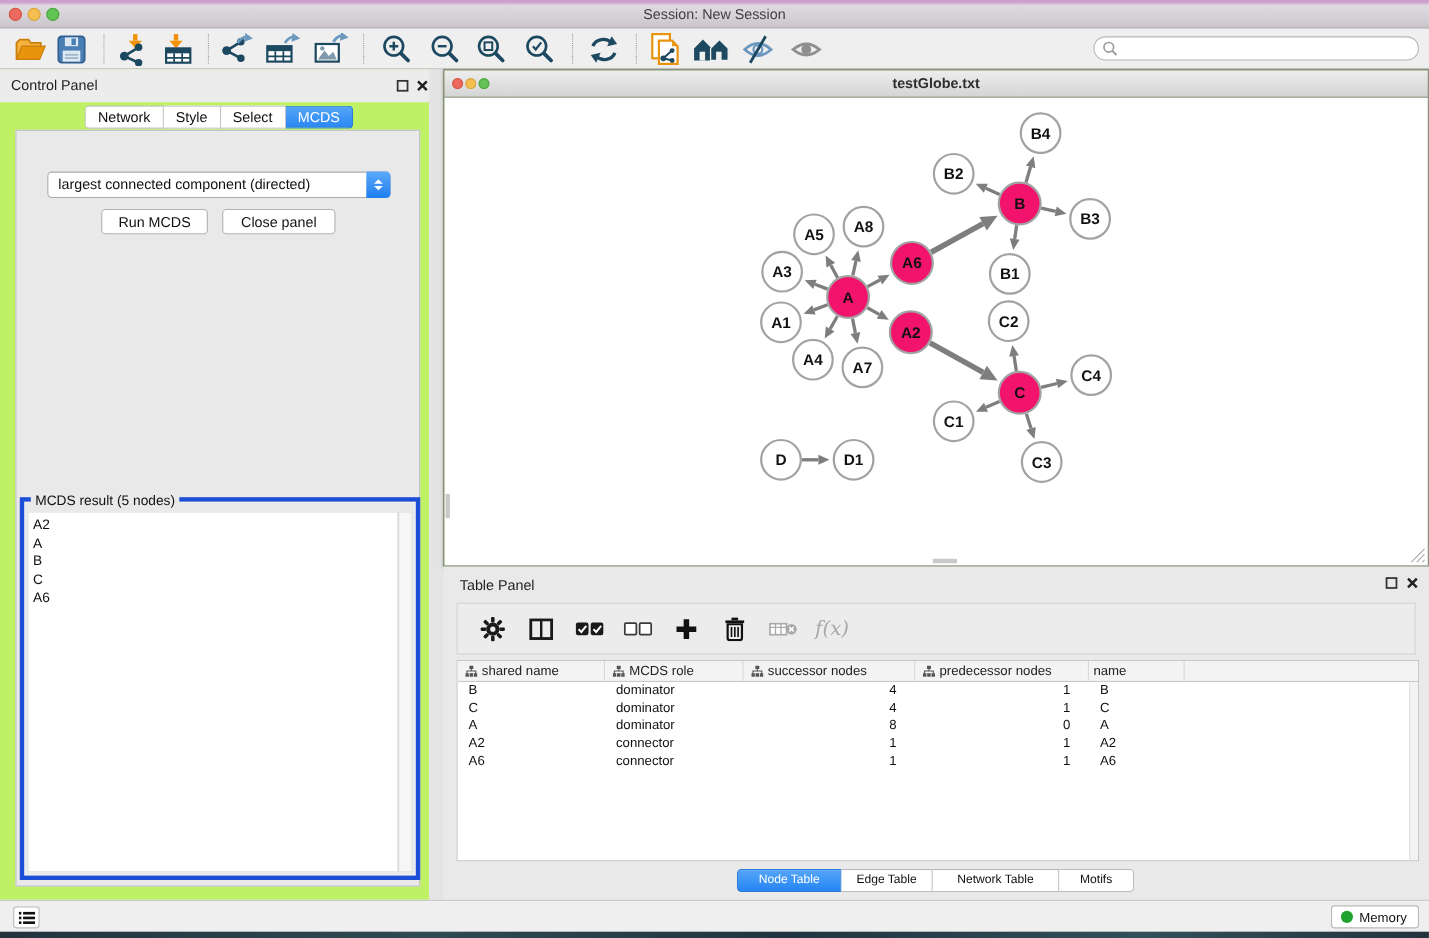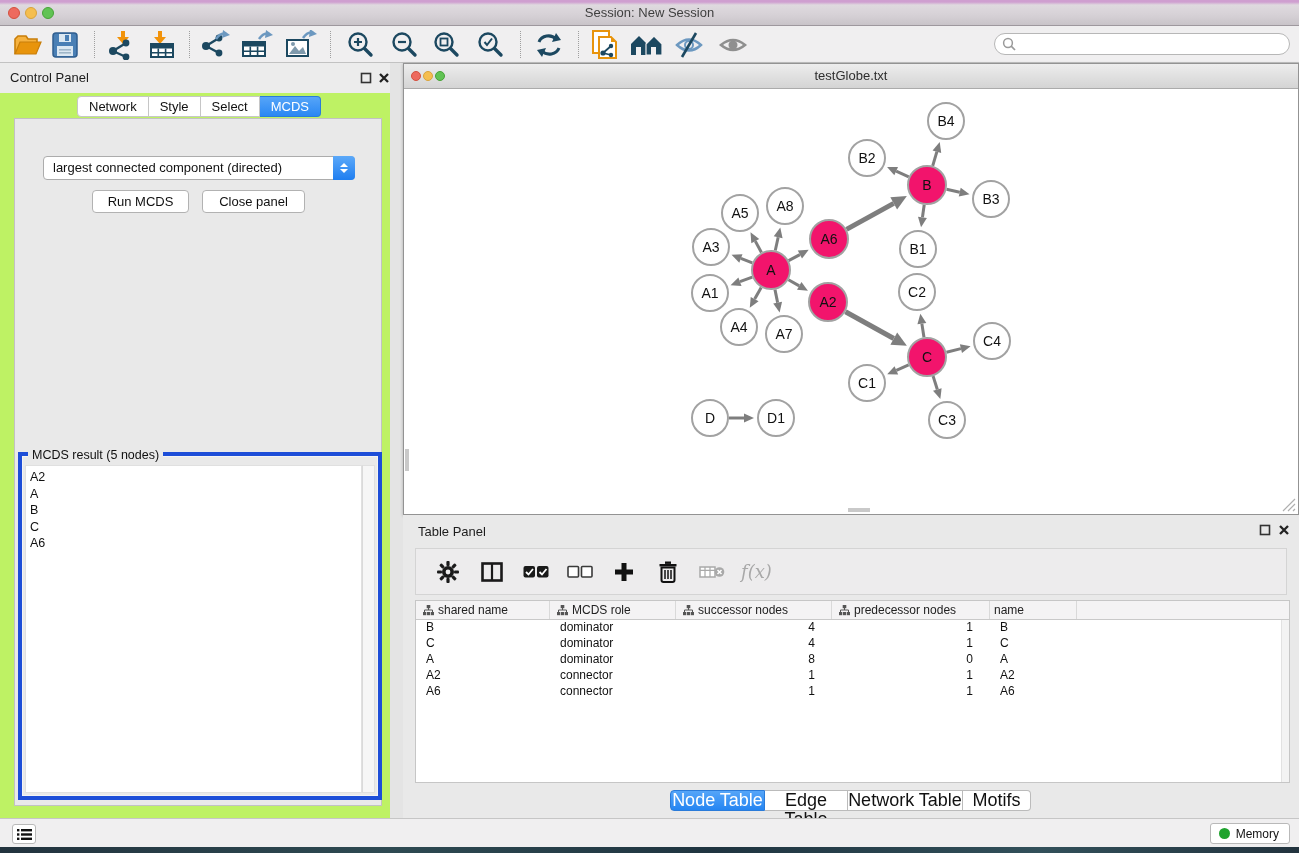--- a/index.html
+++ b/index.html
@@ -56,21 +56,21 @@
   #mcds-box .legend { position:absolute; left:6px; top:-8px; background:#E9E9E9;
     padding:0 4px; font-size:12.5px; color:#111; }
   #mcds-list { position:absolute; left:3px; top:9px; right:16px; bottom:3px; background:#fff;
     border:1px solid #E0E0E0; font-size:12.5px; color:#111; padding:3px 0 0 4px; }
   #mcds-list div { line-height:16.5px; }
   #mcds-scroll { position:absolute; right:3px; top:9px; width:13px; bottom:3px;
     background:#F6F6F6; border:1px solid #E0E0E0; border-left:1px solid #DADADA; }
 
   
   #net-window { left:403px; top:63px; width:896px; height:452px; background:#4d7c0f;
-    border:1px solid #939393; box-shadow:0 1px 3px rgba(0,0,0,.25); }
+    border:1px solid #939393; box-shadow:0 1px 3px rgba(0,0,0,.25);font-weight:bold; }
   #net-titlebar { left:0; top:0; width:894px; height:25px;
     background:linear-gradient(#EDEDED,#D4D4D4); border-bottom:1px solid #ABABAB; }
   #net-titlebar .title { width:100%; text-align:center; line-height:24px; font-size:13px; color:#2e2e2e; }
   #net-titlebar .light { width:10px; height:10px; top:7px; }
   #net-canvas { left:0; top:25px; width:894px; height:425px; background:#fff; }
   .scroll-stub-v { left:1px; top:360px; width:4px; height:22px; background:#C9C9C9; }
   .scroll-stub-h { left:444px; top:419px; width:22px; height:4px; background:#C9C9C9; }
 
   
   #table-panel { left:403px; top:515px; width:896px; height:303px; background:#E9E9E9; }
@@ -84,21 +84,21 @@
   #nt-head { display:flex; height:19px; background:#F4F3F4; border-bottom:1px solid #C9C9C9;
     font-size:12px; color:#222; }
   .nt-hcell { display:flex; align-items:center; border-right:1px solid #D9D9D9; position:relative; }
   .nt-hcell .txt { flex:1; text-align:left; padding:0 4px; }
   .nt-hcell svg { margin-left:7px; }
   .nt-row { display:flex; height:16px; font-size:12px; color:#111; }
   .nt-cell { overflow:hidden; white-space:nowrap; }
   #nt-scroll { position:absolute; right:0; top:19px; bottom:0; width:8px; background:#F3F3F3;
     border-left:1px solid #E2E2E2; }
   #bottom-tabs { left:267px; top:275px; height:21px; display:flex; }
-  .bt-tab { height:21px; line-height:19px; font-size:18px; color:#111; background:#fff;
+  .bt-tab { height:21px; line-height:19px; font-size:11px; color:#111; background:#fff;
     border:1px solid #BBBBBB; border-left:none; text-align:center; }
   .bt-tab:first-child { border-left:1px solid #BBBBBB; border-radius:4px 0 0 4px; }
   .bt-tab:last-child { border-radius:0 4px 4px 0; }
   .bt-tab.active { background:linear-gradient(#55A5F8,#2585F2); color:#fff; border-color:#2A7BD9; }
 
   
   #statusbar { left:0; top:818px; width:1299px; height:29px; background:#F0EFF0;
     border-top:1px solid #C6C6C6; }
   #list-btn { left:12px; top:5px; width:24px; height:20px; background:#fff;
     border:1px solid #B9B9B9; border-radius:3px; display:flex; align-items:center; justify-content:center; }

